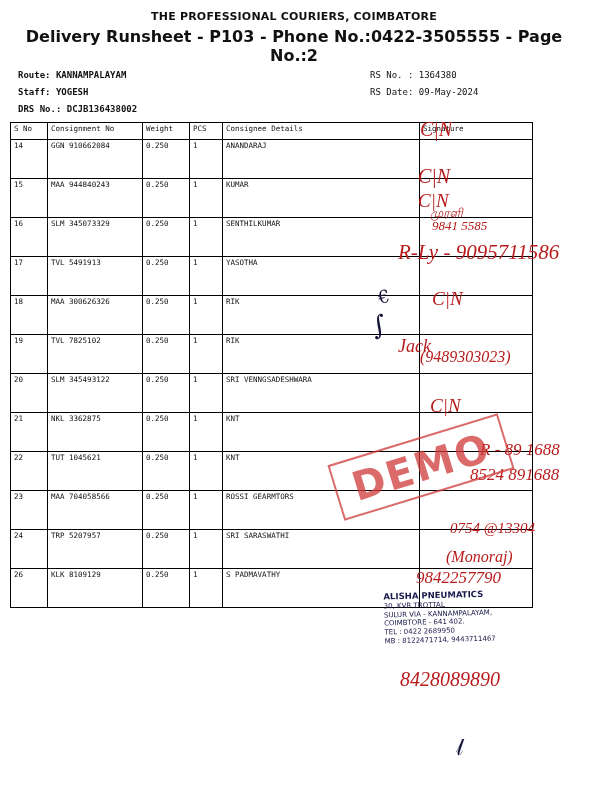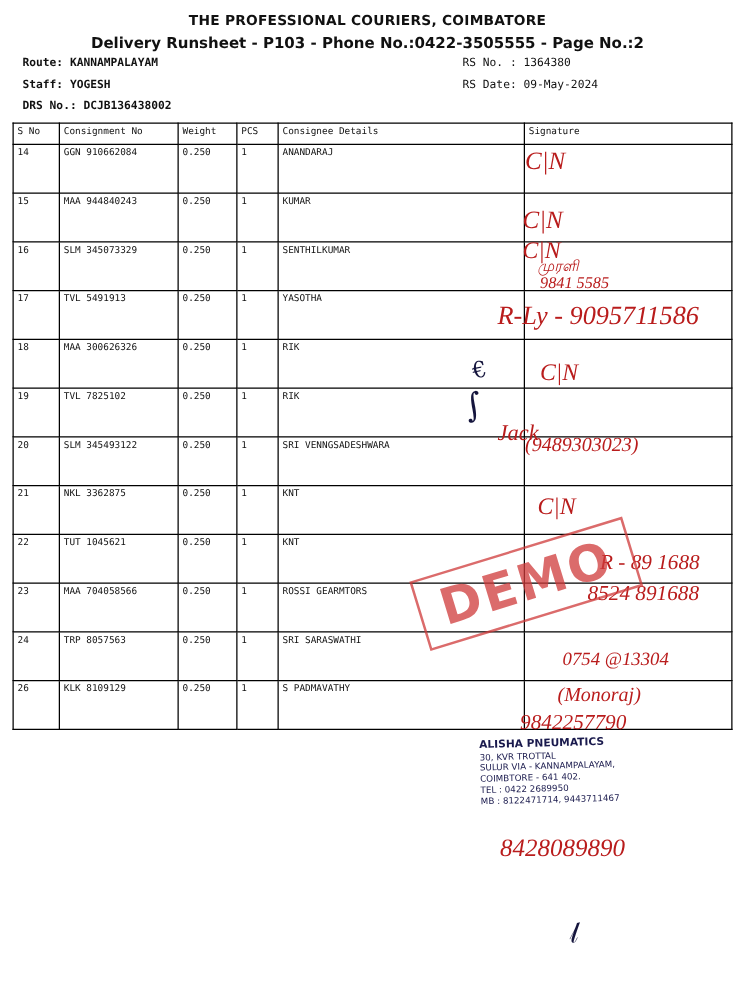--- a/index.html
+++ b/index.html
@@ -22,36 +22,36 @@
     font-family:"DejaVu Sans", sans-serif;
     font-weight:bold;
     font-size:11px;
     letter-spacing:0.2px;
     margin-top:4px;
   }
   .subtitle{
     text-align:center;
     font-family:"DejaVu Sans", sans-serif;
     font-weight:bold;
-    font-size:12px;
+    font-size:16px;
     margin-top:4px;
   }
   .metaRow{
     position:relative;
     font-size:9px;
     font-family:"DejaVu Sans Mono", monospace;
     font-weight:bold;
     margin-top:5px;
     height:12px;
   }
   .metaLeft{position:absolute;left:8px;top:0;}
   .metaRight{position:absolute;left:360px;top:0;font-weight:normal;}
   table.grid{
     border-collapse:collapse;
-    width:576px;
+    width:523px;
     margin-top:6px;
     table-layout:fixed;
   }
   table.grid th, table.grid td{
     border:1px solid #000;
     font-size:7.5px;
     font-family:"DejaVu Sans Mono", monospace;
     padding:2px 3px;
     vertical-align:top;
     line-height:1.1;
@@ -217,21 +217,21 @@
       <tr>
         <td>23</td>
         <td>MAA 704058566</td>
         <td>0.250</td>
         <td>1</td>
         <td>ROSSI GEARMTORS</td>
         <td></td>
       </tr>
       <tr>
         <td>24</td>
-        <td>TRP 8057563</td>
+        <td>TRP 5207957</td>
         <td>0.250</td>
         <td>1</td>
         <td>SRI SARASWATHI</td>
         <td></td>
       </tr>
       <tr>
         <td>26</td>
         <td>KLK 8109129</td>
         <td>0.250</td>
         <td>1</td>

